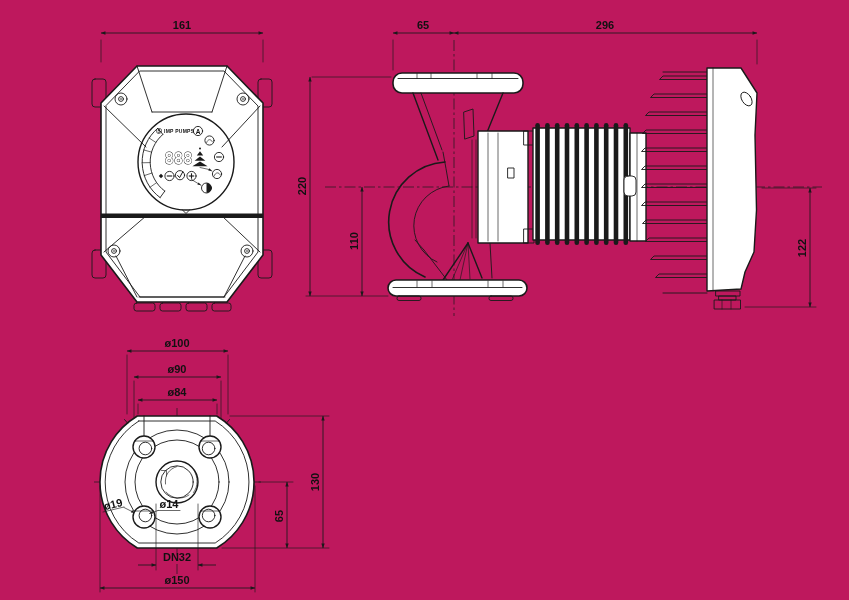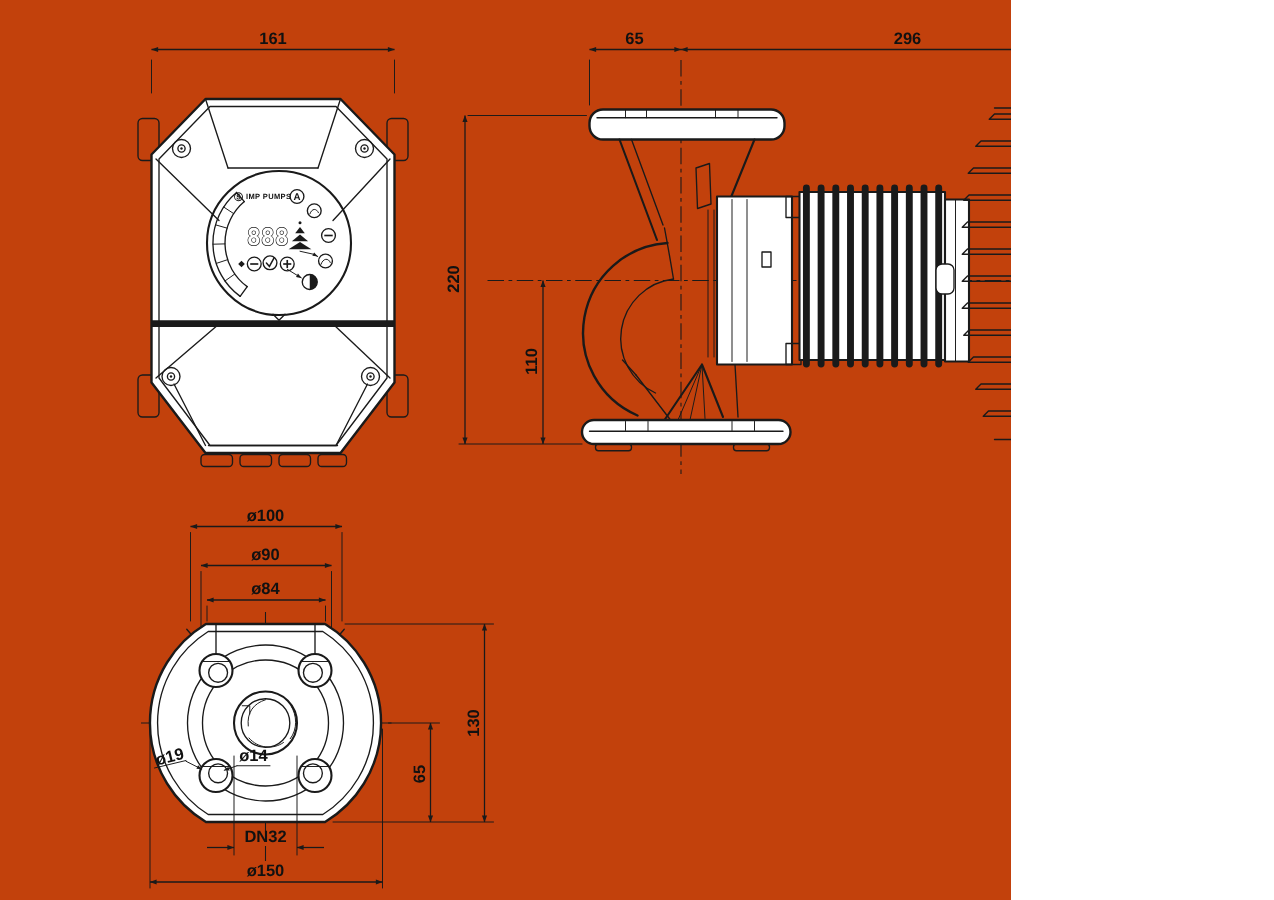--- a/index.html
+++ b/index.html
@@ -1,16 +1,16 @@
 <!DOCTYPE html>
 <html><head>
 <meta charset="utf-8">
 <style>
   html,body{margin:0;padding:0;background:#ffffff;}
-  .stage{position:relative;width:674px;height:600px;background:#c2410c;overflow:hidden;}
+  .stage{position:relative;width:849px;height:600px;background:#be185d;overflow:hidden;}
   svg{display:block;}
   .edge{fill:none;stroke:#1a1a1a;stroke-width:1.4;stroke-linejoin:round;stroke-linecap:round;}
   .edgeB{fill:none;stroke:#1a1a1a;stroke-width:1.6;stroke-linejoin:round;stroke-linecap:round;}
   .edge2{fill:none;stroke:#1a1a1a;stroke-width:0.9;stroke-linejoin:round;stroke-linecap:round;}
   .thin{fill:none;stroke:#1a1a1a;stroke-width:0.65;stroke-linecap:round;}
   .dimline{fill:none;stroke:#1a1a1a;stroke-width:0.85;}
   .cl{fill:none;stroke:#1a1a1a;stroke-width:0.7;stroke-dasharray:11 3 2.5 3;}
   .dark{fill:#1a1a1a;stroke:none;}
   .whitefill{fill:#ffffff;}
   text{fill:#111;font-family:"Liberation Sans",sans-serif;font-weight:bold;font-size:11px;}

